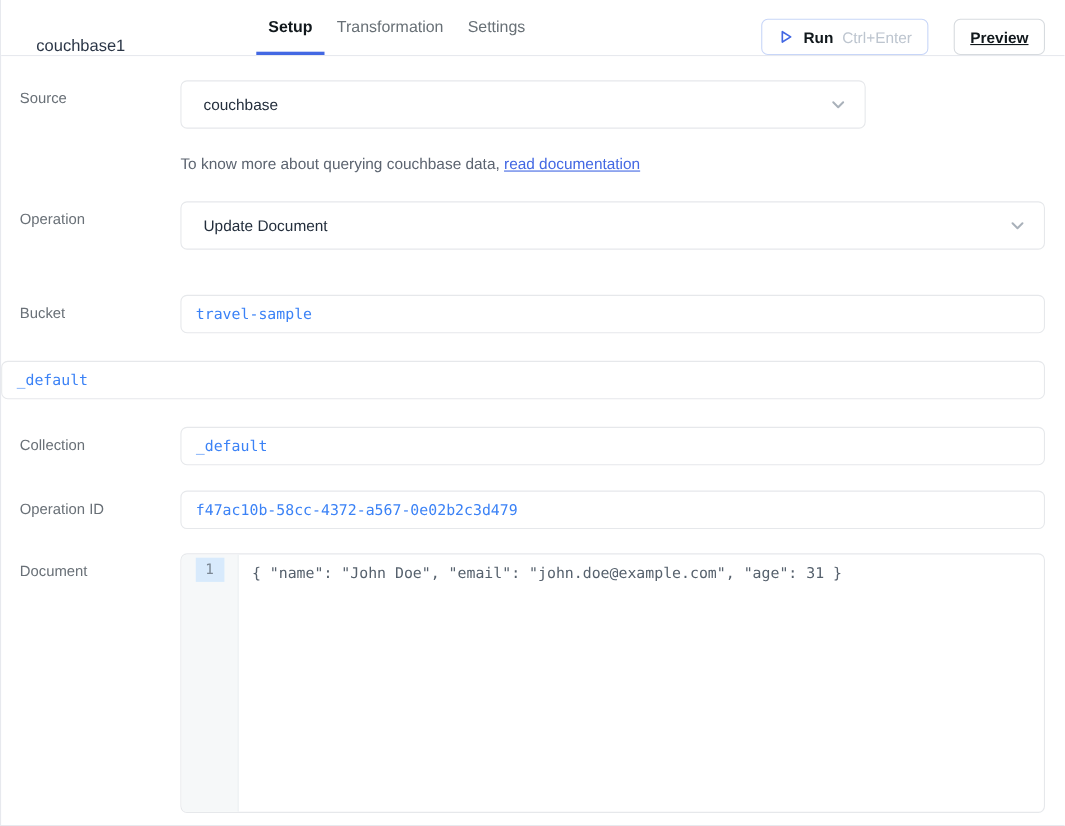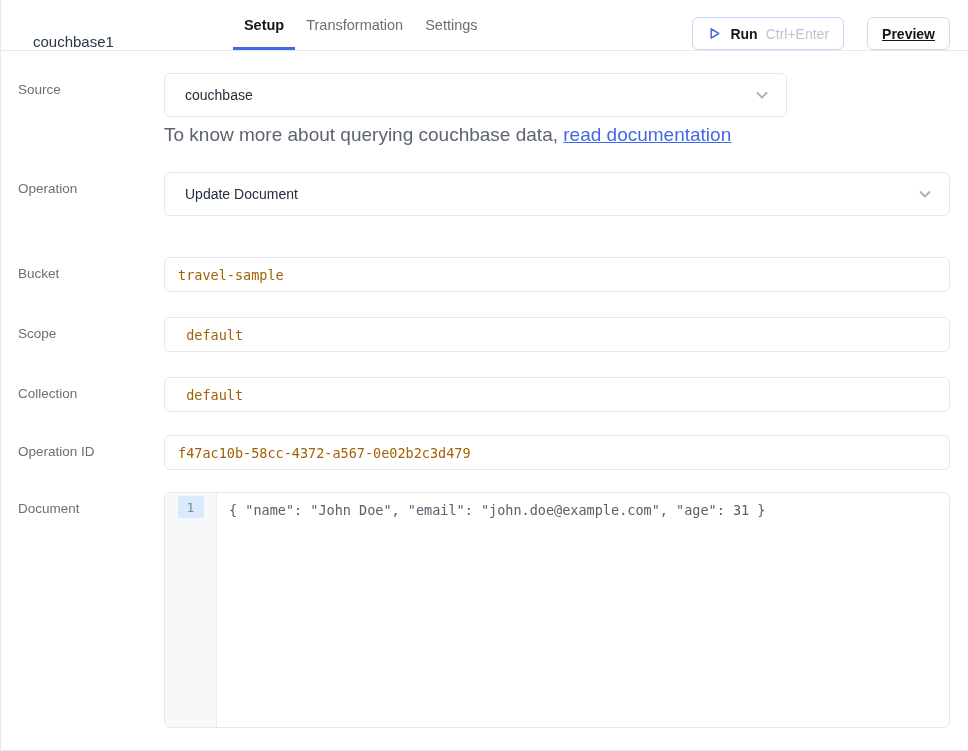--- a/index.html
+++ b/index.html
@@ -109,34 +109,34 @@
     display: flex;
     align-items: center;
     padding: 0 16px 0 20px;
     font-size: 14px;
     color: #232e3c;
     cursor: pointer;
   }
   .select .chevron { margin-left: auto; display: flex; }
   .select-source { width: 623px; }
   .helper {
-    margin-top: 7px;
-    font-size: 19px;
+    margin-top: 24px;
+    font-size: 14px;
     color: #5c6470;
   }
   .helper a { color: #4368e3; text-decoration: underline; cursor: pointer; }
   .code-input {
     width: 100%;
     height: 35px;
     border: 1px solid #e6e8eb;
     border-radius: 6px;
     padding: 0 13px;
     font-family: "DejaVu Sans Mono", monospace;
     font-size: 13.5px;
-    color: #a16207;
+    color: #3b82f6;
     background: #fff;
     outline: none;
   }
   
   .editor {
     display: flex;
     height: 236px;
     border: 1px solid #e6e8eb;
     border-radius: 6px;
     background: #fff;
@@ -252,21 +252,20 @@
     </div>
 
     <div class="row row-bucket">
       <div class="row-label">Bucket</div>
       <div class="row-field">
         <input type="text" class="code-input" value="travel-sample" style="">
       </div>
     </div>
 
     <div class="row row-scope">
-      <div class="row-label">Scope</div>
       <div class="row-field">
         <input type="text" class="code-input" value="_default" style="">
       </div>
     </div>
 
     <div class="row row-collection">
       <div class="row-label">Collection</div>
       <div class="row-field">
         <input type="text" class="code-input" value="_default" style="">
       </div>

